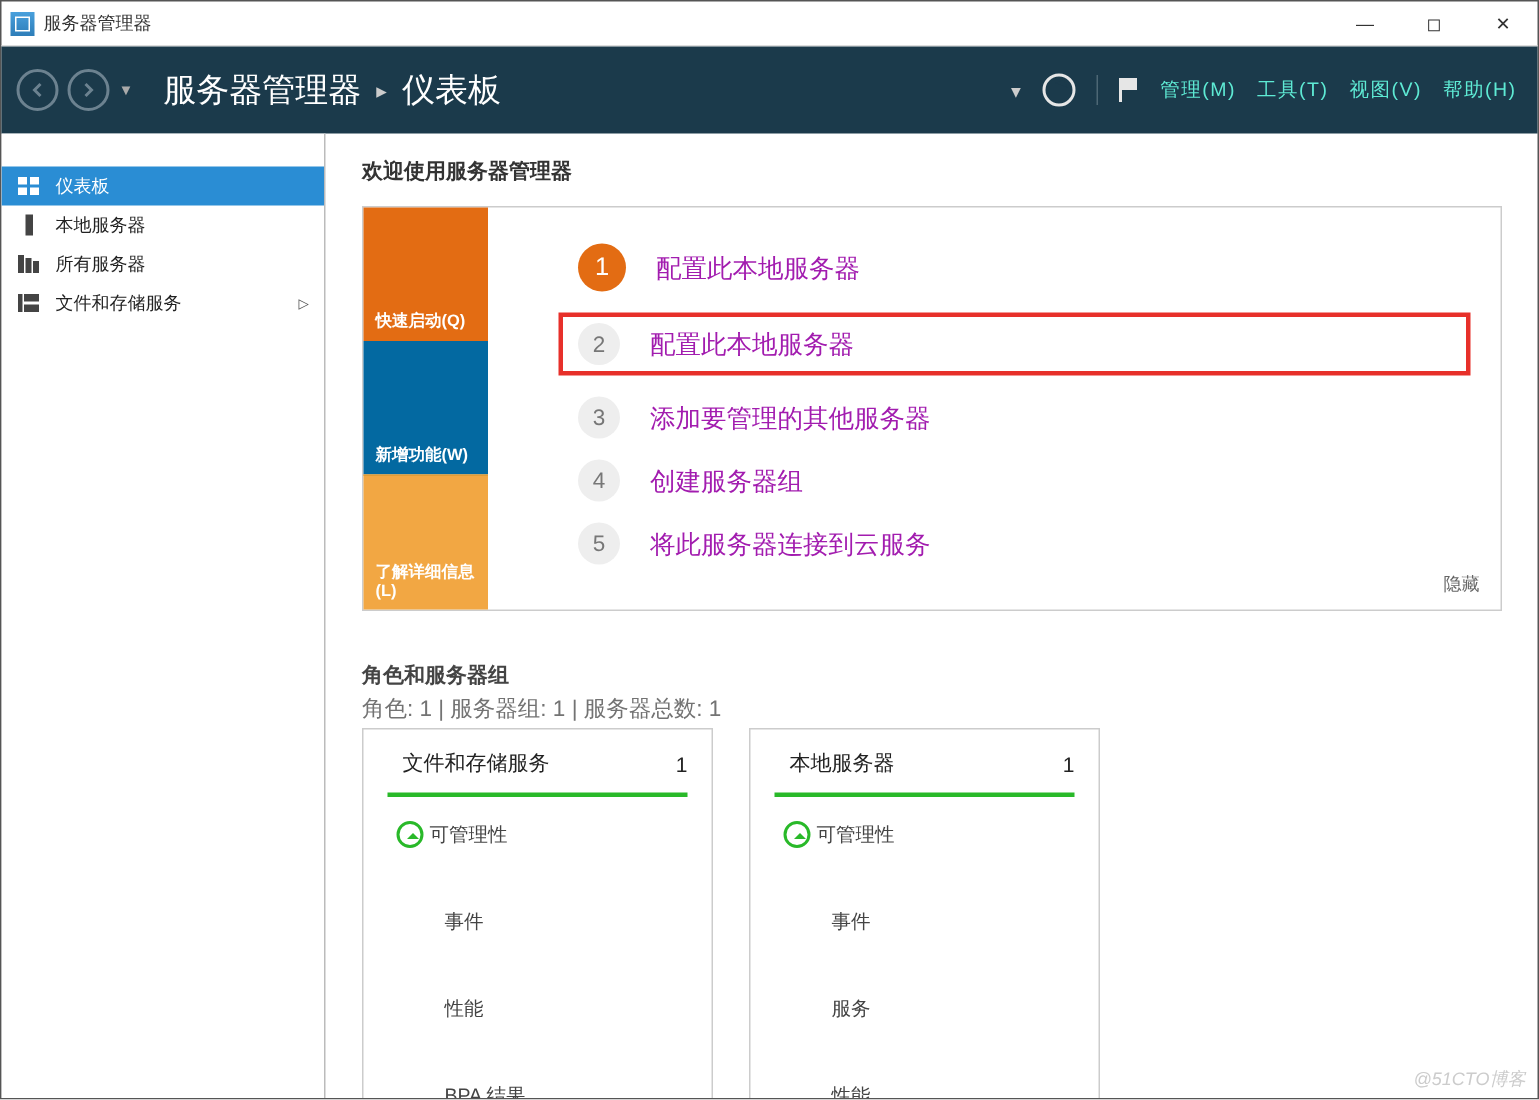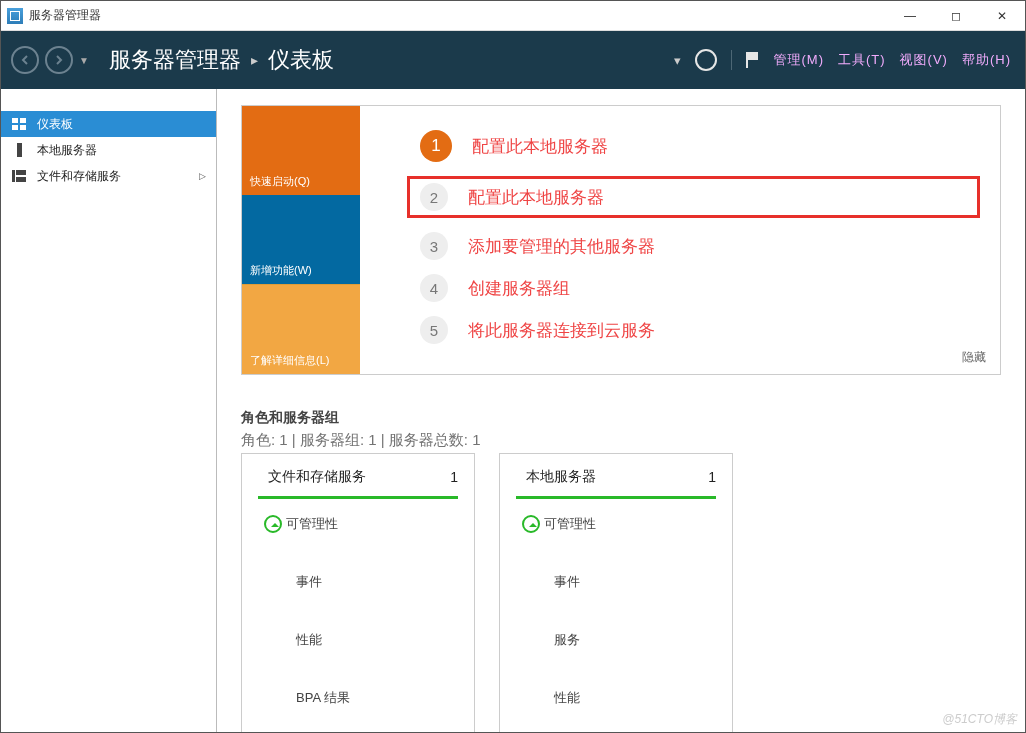--- a/index.html
+++ b/index.html
@@ -17,48 +17,48 @@
   .header { height:58px; background:#1b3a4b; color:#fff; display:flex; align-items:center; justify-content:space-between; padding:0 14px 0 10px; }
   .nav-arrows { display:flex; align-items:center; gap:6px; margin-right:20px; }
   .nav-arrows .arrow-btn { width:28px; height:28px; border:2px solid #6c8290; border-radius:50%; display:flex; align-items:center; justify-content:center; color:#6c8290; }
   .bread-area { display:flex; align-items:center; gap:10px; font-size:22px; font-weight:300; }
   .bread-area .sep { font-size:14px; color:#ccc; }
   .header-left-wrap { display:flex; align-items:center; }
   .header-right { display:flex; align-items:center; gap:14px; font-size:13px; }
   .header-right .refresh-ico { width:22px;height:22px;border:2px solid #e6e6e6;border-radius:50%;position:relative;}
   .header-right .refresh-ico::after{content:"";position:absolute;top:-2px;left:8px;border:4px solid transparent;border-bottom-color:#1b3a4b;transform:rotate(20deg);}
   .header-right .vbar { width:1px; height:20px; background:#4d6775; }
-  .header-right .menu-item { color:#f0abfc; letter-spacing:1px; }
+  .header-right .menu-item { color:#5eead4; letter-spacing:1px; }
   
   .body { flex:1; display:flex; overflow:hidden; }
   .sidebar { width:216px; background:#fff; border-right:1px solid #bbb; padding-top:22px; }
   .side-item { height:26px; display:flex; align-items:center; padding:0 10px; gap:10px; color:#222; position:relative; }
   .side-item.active { background:#2a8dd4; color:#fff; }
   .side-item .side-ico { width:16px; height:16px; display:flex; align-items:center; justify-content:center; }
   .side-item .chev { position:absolute; right:10px; color:#555; font-size:9px; }
   
   .ico-dash { width:14px; height:12px; background:linear-gradient(#888,#888) 0 0/6px 5px no-repeat, linear-gradient(#888,#888) 8px 0/6px 5px no-repeat, linear-gradient(#888,#888) 0 7px/6px 5px no-repeat, linear-gradient(#888,#888) 8px 7px/6px 5px no-repeat; }
   .active .ico-dash { background:linear-gradient(#fff,#fff) 0 0/6px 5px no-repeat, linear-gradient(#fff,#fff) 8px 0/6px 5px no-repeat, linear-gradient(#fff,#fff) 0 7px/6px 5px no-repeat, linear-gradient(#fff,#fff) 8px 7px/6px 5px no-repeat; }
   .ico-server { width:5px; height:14px; background:#444; }
   .ico-servers { width:14px; height:12px; background:linear-gradient(#444,#444) 0 0/4px 12px no-repeat, linear-gradient(#444,#444) 5px 2px/4px 10px no-repeat, linear-gradient(#444,#444) 10px 4px/4px 8px no-repeat; }
   .ico-storage { width:14px; height:12px; background:linear-gradient(#444,#444) 0 0/3px 12px no-repeat, linear-gradient(#444,#444) 4px 0/10px 5px no-repeat, linear-gradient(#444,#444) 4px 7px/10px 5px no-repeat; }
   
   .main { flex:1; padding:16px 24px 0 24px; overflow:auto; color:#333; }
   .section-title { font-size:14px; color:#333; font-weight:600; margin-bottom:14px; }
   .welcome-box { border:1px solid #ccc; display:flex; height:270px; padding:0; position:relative; margin-bottom:34px; }
-  .left-tabs { width:118px; display:flex; flex-direction:column; }
+  .left-tabs { width:83px; display:flex; flex-direction:column;font-weight:bold; }
   .lt-tab { flex:1; padding:0 8px 6px 8px; display:flex; align-items:flex-end; font-size:11px; color:#fff; }
   .lt-tab.quick { background:#e36c13; }
   .lt-tab.new { background:#0369a1; }
   .lt-tab.learn { background:#f2a743; border-top:1px solid #e09c37; }
   .steps { flex:1; padding:24px 20px 10px 60px; position:relative; }
   .step { display:flex; align-items:center; gap:20px; margin-bottom:14px; }
   .step .num { width:28px; height:28px; border-radius:50%; display:flex; align-items:center; justify-content:center; font-size:15px; background:#eee; color:#777; }
   .step.primary .num { background:#e36c13; color:#fff; width:32px;height:32px;font-size:17px;}
-  .step .label { font-size:17px; color:#ef4444; }
+  .step .label { font-size:17px; color:#a21caf; }
   .step.highlight { border:3px solid #e7302a; padding:4px 10px; margin-left:-13px; }
   .hide-link { position:absolute; right:14px; bottom:8px; font-size:12px; color:#666; }
   .groups-title { font-size:14px; color:#444; font-weight:600; }
   .groups-sub { font-size:15px; color:#737373; margin:4px 0 3px 0; }
   .tiles { display:flex; gap:24px; }
   .tile { width:234px; border:1px solid #ccc; padding:14px 16px 18px 16px; }
   .tile-head { display:flex; align-items:center; gap:10px; border-bottom:3px solid #29b929; padding-bottom:10px; margin-bottom:12px; }
   .tile-head .tname { flex:1; font-size:14px; color:#222; }
   .tile-head .count { font-size:14px; color:#222; }
   .tile-row { display:flex; align-items:center; gap:4px; font-size:13px; color:#444; padding:4px 0 4px 6px; }
@@ -129,28 +129,35 @@
         <span>仪表板</span>
       </div>
       <div class="side-item">
         <span class="side-ico">
             <span class="ico-server"></span>
           </span>
         <span>本地服务器</span>
       </div>
       <div class="side-item">
         <span class="side-ico">
+            <span class="ico-servers"></span>
+          </span>
+        <span>所有服务器</span>
+      </div>
+      <div class="side-item">
+        <span class="side-ico">
             <span class="ico-storage"></span>
           </span>
         <span>文件和存储服务</span>
         <span class="chev">▷</span>
       </div>
     </div>
 
     <div class="main">
+      <div class="section-title">欢迎使用服务器管理器</div>
 
       <div class="welcome-box">
         <div class="left-tabs">
           <div class="lt-tab quick">
               <span>快速启动(Q)</span>
             </div>
           <div class="lt-tab new">
               <span>新增功能(W)</span>
             </div>
           <div class="lt-tab learn">

